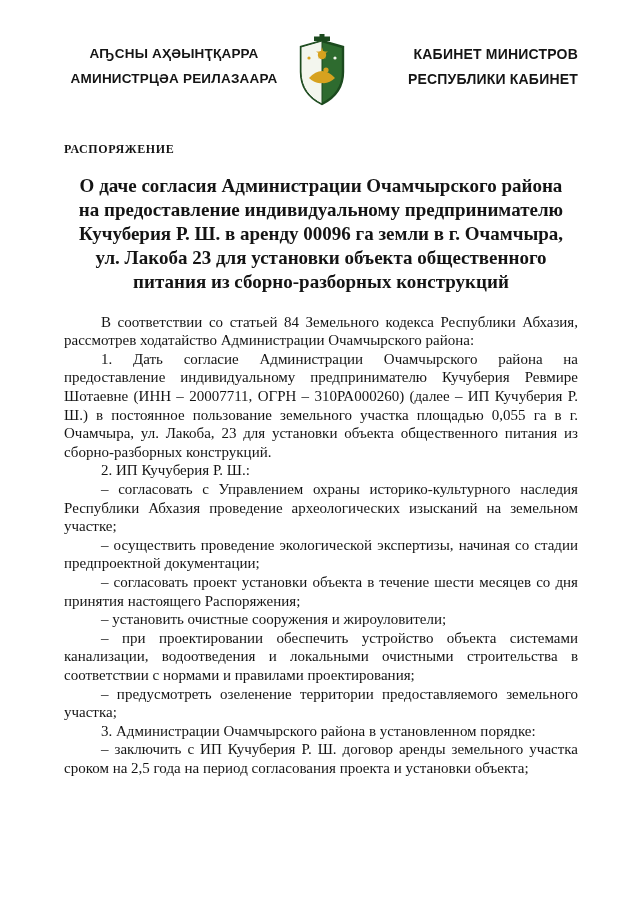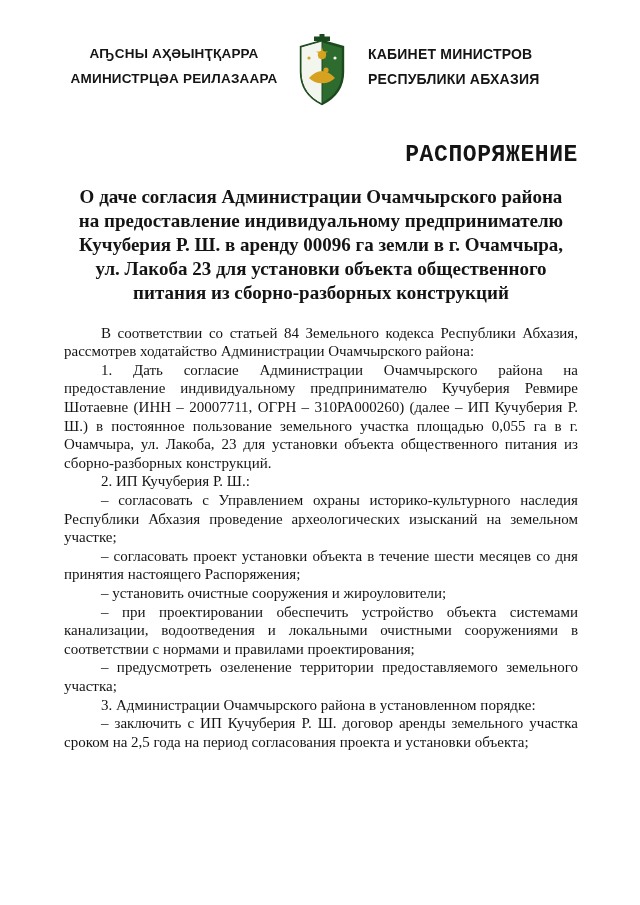--- a/index.html
+++ b/index.html
@@ -24,40 +24,40 @@
   .header-left {
     width: 220px;
     text-align: center;
     font-size: 13.5px;
     line-height: 1.85;
     padding-top: 8px;
     letter-spacing: 0.2px;
   }
   .header-right {
     width: 210px;
-    text-align: left;
+    text-align: right;
     font-size: 14px;
     line-height: 1.8;
     padding-top: 8px;
     letter-spacing: 0.2px;
     margin-left: 8px;
   }
   .emblem {
     width: 50px;
     height: 72px;
     flex: 0 0 auto;
     margin: 0 6px;
   }
   .doc-title {
     margin: 36px 0 0 0;
-    text-align: right;
-    font-size: 23px;
+    text-align: left;
+    font-size: 12px;
     font-weight: bold;
     letter-spacing: 0.6px;
-    font-family: Liberation Mono, monospace;
+    font-family: Liberation Serif, serif;
   }
   .subject {
     margin-top: 17px;
     text-align: center;
     font-weight: bold;
     font-size: 19px;
     line-height: 1.26;
   }
   .subject div { white-space: nowrap; }
   .doc-body {
@@ -98,40 +98,41 @@
         <path d="M12 44 Q25 30 38 44 Q32 50 25 49 Q18 50 12 44 Z" fill="#d7a21f"></path>
         <circle cx="29" cy="36" r="2.6" fill="#d7a21f"></circle>
 
         <circle cx="12" cy="24" r="1.6" fill="#d7a21f"></circle>
         <circle cx="38" cy="24" r="1.6" fill="#f3f6ee"></circle>
       </svg>
     </div>
 
     <div class="header-right">
       <div>КАБИНЕТ МИНИСТРОВ</div>
-      <div>РЕСПУБЛИКИ АБХАЗИЯ</div>
+      <div>РЕСПУБЛИКИ КАБИНЕТ</div>
     </div>
   </header>
 
   <h1 class="doc-title">РАСПОРЯЖЕНИЕ</h1>
 
   <div class="subject">
     <div>О даче согласия Администрации Очамчырского района</div>
     <div>на предоставление индивидуальному предпринимателю</div>
     <div>Кучуберия Р. Ш. в аренду 00096 га земли в г. Очамчыра,</div>
     <div>ул. Лакоба 23 для установки объекта общественного</div>
     <div>питания из сборно-разборных конструкций</div>
   </div>
 
   <main class="doc-body">
     <p>В соответствии со статьей 84 Земельного кодекса Республики Абхазия, рассмотрев ходатайство Администрации Очамчырского района:</p>
     <p>1. Дать согласие Администрации Очамчырского района на предоставление индивидуальному предпринимателю Кучуберия Ревмире Шотаевне (ИНН – 20007711, ОГРН – 310РА000260) (далее – ИП Кучуберия Р. Ш.) в постоянное пользование земельного участка площадью 0,055 га в г. Очамчыра, ул. Лакоба, 23 для установки объекта общественного питания из сборно-разборных конструкций.</p>
     <p>2. ИП Кучуберия Р. Ш.:</p>
     <p>– согласовать с Управлением охраны историко-культурного наследия Республики Абхазия проведение археологических изысканий на земельном участке;</p>
+    <p>– осуществить проведение экологической экспертизы, начиная со стадии предпроектной документации;</p>
     <p>– согласовать проект установки объекта в течение шести месяцев со дня принятия настоящего Распоряжения;</p>
     <p>– установить очистные сооружения и жироуловители;</p>
-    <p>– при проектировании обеспечить устройство объекта системами канализации, водоотведения и локальными очистными сооружениями в соответствии с нормами и правилами проектирования;</p>
+    <p>– при проектировании обеспечить устройство объекта системами канализации, водоотведения и локальными очистными строительства в соответствии с нормами и правилами проектирования;</p>
     <p>– предусмотреть озеленение территории предоставляемого земельного участка;</p>
     <p>3. Администрации Очамчырского района в установленном порядке:</p>
     <p>– заключить с ИП Кучуберия Р. Ш. договор аренды земельного участка сроком на 2,5 года на период согласования проекта и установки объекта;</p>
   </main>
 
 </div>
 
 </body></html>

